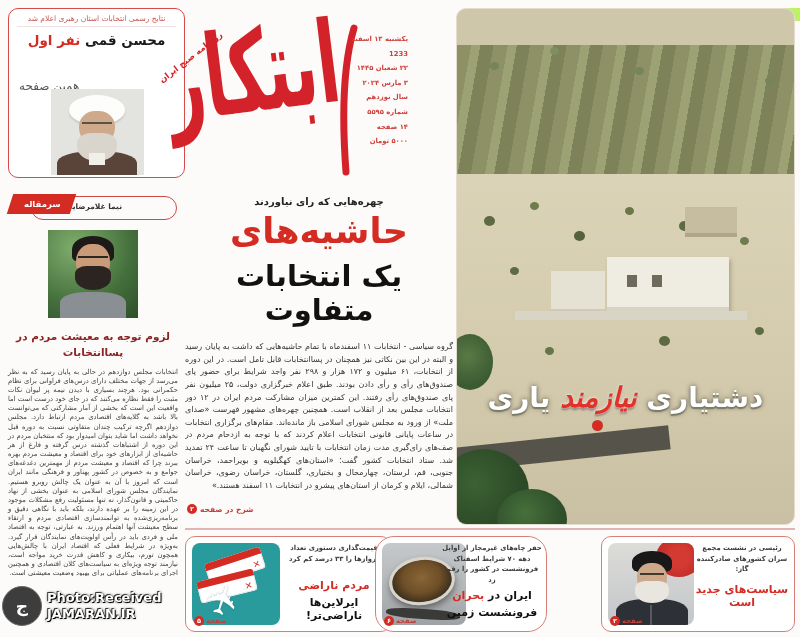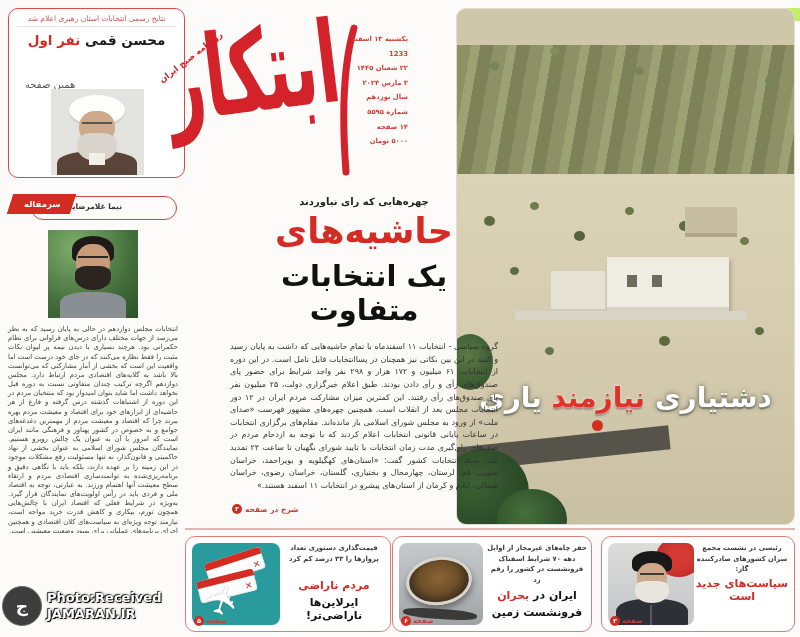--- a/index.html
+++ b/index.html
@@ -11,21 +11,21 @@
   
   .wm-tab{ position:absolute; right:0; top:8px; width:108px; height:13px;
     background:#bef264; border-radius:0 0 0 8px; text-align:center;
     color:#d24a44; font-size:10px; font-weight:bold; line-height:13px; letter-spacing:2px;}
   
   .tl-box{ position:absolute; left:8px; top:8px; width:177px; height:170px;
     border:1.5px solid #d64a48; border-radius:10px; background:#fff; text-align:center; padding-top:5px;}
   .tl-kicker{ font-size:7.5px; color:#c85654; border-bottom:1px solid #f0e2e2; padding-bottom:3px; margin:0 8px 4px;}
   .tl-h1{ font-size:13.5px; font-weight:bold; color:#1a1a1a; line-height:1.45;}
   .tl-h1 .red{ color:#d42b23;text-align:center; }
-  .tl-note{ position:absolute; left:16px; top:70px; font-size:10px; color:#555;}
+  .tl-note{ position:absolute; left:10px; top:70px; font-size:12px; color:#555;}
   .tl-portrait{ position:absolute; left:42px; top:80px; width:93px; height:86px; background:#e3e4e0; overflow:hidden;}
   .cl-turban{ position:absolute; left:18px; top:6px; width:56px; height:30px; background:#fdfdfb; border-radius:50%; box-shadow:0 2px 2px #cacaC2;}
   .cl-face{ position:absolute; left:28px; top:22px; width:36px; height:34px; background:#cfa98c; border-radius:45% 45% 50% 50%;}
   .cl-glass{ position:absolute; left:31px; top:33px; width:30px; height:7px; border-top:2px solid #5c5248;}
   .cl-beard{ position:absolute; left:26px; top:44px; width:40px; height:28px; background:#d9d5cd; border-radius:40% 40% 55% 55%;}
   .cl-robe{ position:absolute; left:6px; top:62px; width:80px; height:26px; background:#5a4338; border-radius:45% 45% 0 0;}
   .cl-collar{ position:absolute; left:38px; top:64px; width:16px; height:12px; background:#f2efe9;}
   
   .logo-wrap{ position:absolute; left:148px; top:0; width:204px; height:192px; overflow:visible;}
   .logo-text{ position:absolute; left:10px; top:38px; width:190px; text-align:center;
@@ -58,24 +58,24 @@
   .fl-win1{ position:absolute; left:170px; top:266px; width:10px; height:12px; background:#6e6a5c;}
   .fl-win2{ position:absolute; left:195px; top:266px; width:10px; height:12px; background:#6e6a5c;}
   .fl-fence{ position:absolute; left:-12px; top:428px; width:225px; height:24px; background:#56544a; transform:rotate(-6deg);}
   .fl-tree1{ position:absolute; left:-18px; top:440px; width:90px; height:85px; background:radial-gradient(circle at 40% 40%, #3c6133, #2a4726 70%); border-radius:50%;}
   .fl-tree2{ position:absolute; left:40px; top:480px; width:70px; height:60px; background:radial-gradient(circle at 40% 40%, #46703a, #2e4d2a 70%); border-radius:50%;}
   .fl-tree3{ position:absolute; left:-10px; top:325px; width:46px; height:56px; background:radial-gradient(circle at 45% 40%, #5a7a45, #3a5a32 70%); border-radius:50%;}
   .fl-cap{ position:absolute; left:0; top:372px; width:100%; text-align:center;}
   .fl-cap-kicker{ font-size:7.5px; color:#fff; text-shadow:0 0 2px #6a6a58, 0 1px 1px #55554a; margin-bottom:8px;}
   .fl-cap-main{ font-size:28px; font-weight:bold; color:#fff;
     text-shadow:0 2px 1px #7a7a68, 0 0 5px rgba(70,70,60,.9);}
-  .fl-cap-main .red{ color:#e23128; text-shadow:0 0 3px #fff, 0 2px 2px rgba(80,40,40,.6);}
+  .fl-cap-main .red{ color:#e23128; text-shadow:0 0 3px #fff, 0 2px 2px rgba(80,40,40,.6);font-style:italic;}
   .fl-dot{ display:block; width:11px; height:11px; border-radius:50%; background:#d42b23; margin:6px auto 0; transform:translateX(-28px);}
   
-  .lead{ position:absolute; left:185px; top:196px; width:268px; text-align:center;margin-left:45px;}
+  .lead{ position:absolute; left:185px; top:196px; width:268px; text-align:center;}
   .lead-kicker{ font-size:10px; font-weight:bold; color:#222;}
   .lead-h-red{ font-size:35px; font-weight:bold; color:#d42b23; margin-top:4px; letter-spacing:-1px;}
   .lead-h-black{ font-size:29px; font-weight:bold; color:#111; margin-top:8px; letter-spacing:-1px;}
   .lead-body{ margin-top:14px; height:178px; overflow:hidden; text-align:justify;
     font-size:8px; line-height:1.58; color:#333;}
   .lead-more{ position:absolute; left:2px; top:308px; display:flex; direction:ltr; align-items:center; gap:3px;}
   .pnum{ display:inline-block; width:10px; height:10px; border-radius:50%; background:#d42b23;
     color:#fff; font-size:6.5px; line-height:10px; text-align:center; font-weight:bold;}
   .more-label{ font-size:7.5px; color:#c0403c; font-weight:bold;}
   
@@ -116,21 +116,21 @@
   .b1 .bimg{ left:6px; width:88px; background:#2a9b9c;}
   .b1 .txt{ right:4px; width:104px;}
   .tkt{ position:absolute; width:58px; height:22px; background:#fff; border-radius:3px;
     box-shadow:inset 0 0 0 1px #e3e3e3; }
   .tkt .band{ position:absolute; left:0; top:0; width:100%; height:7px; background:#d42b23; border-radius:3px 3px 0 0;}
   .tkt .x{ position:absolute; right:4px; bottom:1px; color:#d42b23; font-size:9px; font-weight:bold;}
   .tkt1{ left:14px; top:12px; transform:rotate(-18deg);}
   .tkt2{ left:6px; top:32px; transform:rotate(-14deg);}
   .plane{ position:absolute; left:14px; top:34px; font-size:40px; color:#fff; transform:rotate(-72deg); text-shadow:0 0 2px rgba(0,60,60,.4);}
   
-  .b2{ left:392px; width:200px;}
+  .b2{ left:375px; width:172px;border-radius:19px;}
   .b2 .bimg{ left:6px; width:84px; background:linear-gradient(180deg,#c6c9cb,#b2b5b7 60%,#9fa2a4);}
   .b2 .txt{ right:4px; width:100px;}
   .hole{ position:absolute; left:7px; top:14px; width:66px; height:48px; border-radius:50%;
     background:radial-gradient(ellipse at 50% 42%, #8a6536 0%, #6e4f28 45%, #33291d 78%, #201e1a 100%);
     border:3px solid #d9d5cd; transform:rotate(-8deg); box-shadow:0 4px 6px rgba(40,40,40,.5);}
   .crack{ position:absolute; left:4px; bottom:6px; width:74px; height:10px; background:#3a3a38; border-radius:40%; transform:rotate(4deg);}
   
   .b3{ left:601px; width:194px;}
   .b3 .bimg{ left:6px; width:86px; background:linear-gradient(180deg,#dcdcd8,#c3c6c9);}
   .b3 .txt{ right:4px; width:96px;}
@@ -226,20 +226,21 @@
         <span>سرمقاله</span>
       </div>
     </div>
     <div class="edit-portrait">
       <div class="ed-shirt"></div>
       <div class="ed-hair"></div>
       <div class="ed-face"></div>
       <div class="ed-glass"></div>
       <div class="ed-beard"></div>
     </div>
+    <div class="edit-title">لزوم توجه به معیشت مردم در پساانتخابات</div>
     <div class="edit-body">انتخابات مجلس دوازدهم در حالی به پایان رسید که به نظر می‌رسد از جهات مختلف دارای درس‌های فراوانی برای نظام حکمرانی بود. هرچند بسیاری با دیدن نیمه پر لیوان نکات مثبت را فقط نظاره می‌کنند که در جای خود درست است اما واقعیت این است که بخشی از آمار مشارکتی که می‌توانست بالا باشد به گلایه‌های اقتصادی مردم ارتباط دارد. مجلس دوازدهم اگرچه ترکیب چندان متفاوتی نسبت به دوره قبل نخواهد داشت اما شاید بتوان امیدوار بود که منتخبان مردم در این دوره از اشتباهات گذشته درس گرفته و فارغ از هر حاشیه‌ای از ابزارهای خود برای اقتصاد و معیشت مردم بهره ببرند چرا که اقتصاد و معیشت مردم از مهمترین دغدغه‌های جوامع و به خصوص در کشور پهناور و فرهنگی مانند ایران است که امروز با آن به عنوان یک چالش روبرو هستیم. نمایندگان مجلس شورای اسلامی به عنوان بخشی از نهاد حاکمیتی و قانون‌گذار، نه تنها مسئولیت رفع مشکلات موجود در این زمینه را بر عهده دارند، بلکه باید با نگاهی دقیق و برنامه‌ریزی‌شده به توانمندسازی اقتصادی مردم و ارتقاء سطح معیشت آنها اهتمام ورزند. به عبارتی، توجه به اقتصاد ملی و فردی باید در رأس اولویت‌های نمایندگان قرار گیرد. به‌ویژه در شرایط فعلی که اقتصاد ایران با چالش‌هایی همچون تورم، بیکاری و کاهش قدرت خرید مواجه است، نیازمند توجه ویژه‌ای به سیاست‌های کلان اقتصادی و همچنین اجرای برنامه‌های عملیاتی برای بهبود وضعیت معیشتی است.</div>
   </div>
 
   <div class="credit">
     <div class="credit-logo">ج</div>
     <div class="credit-txt">
       <div>Photo:Received</div>
       <div>JAMARAN.IR</div>
     </div>
   </div>
@@ -293,21 +294,21 @@
       <div class="rs-flag"></div>
       <div class="rs-robe"></div>
       <div class="rs-turban"></div>
       <div class="rs-face"></div>
       <div class="rs-glass"></div>
       <div class="rs-beard"></div>
       <div class="rs-mic"></div>
     </div>
     <div class="txt">
       <div class="kick">رئیسی در نشست مجمع سران کشورهای صادرکننده گاز:</div>
-      <div class="h-red" style="margin-top:2px">سیاست‌های جدید است</div>
+      <div class="h-red" style="margin-top:8px">سیاست‌های جدید است</div>
     </div>
     <div class="badge">
       <span class="pnum">۲</span>
       <span class="lbl">صفحه</span>
     </div>
   </div>
 
 </div>
 
 </body></html>

